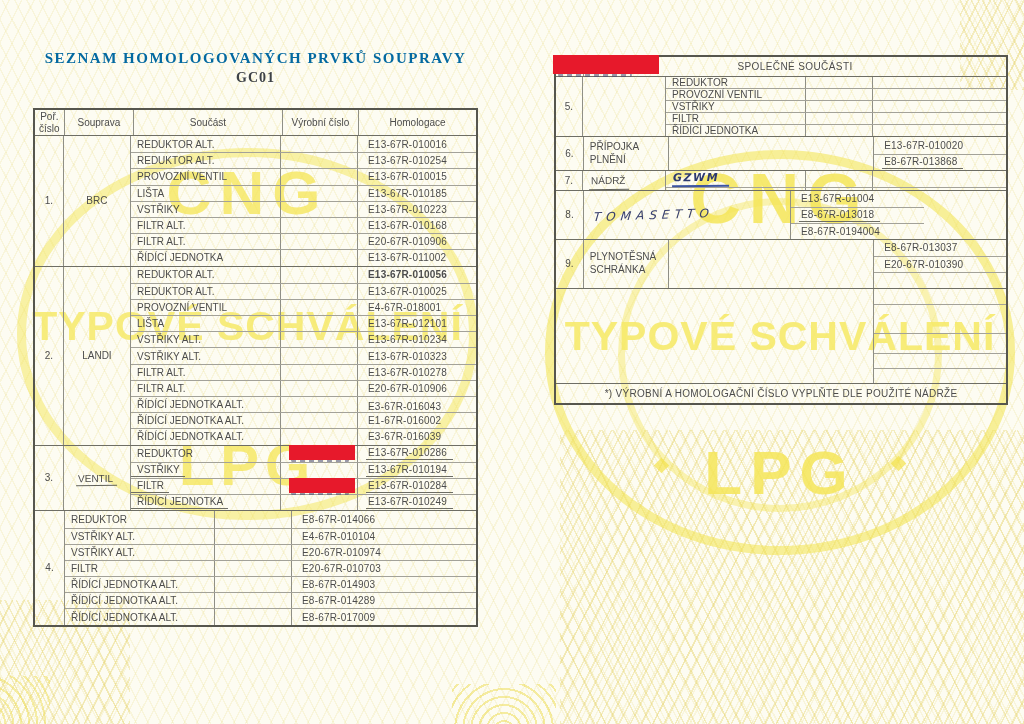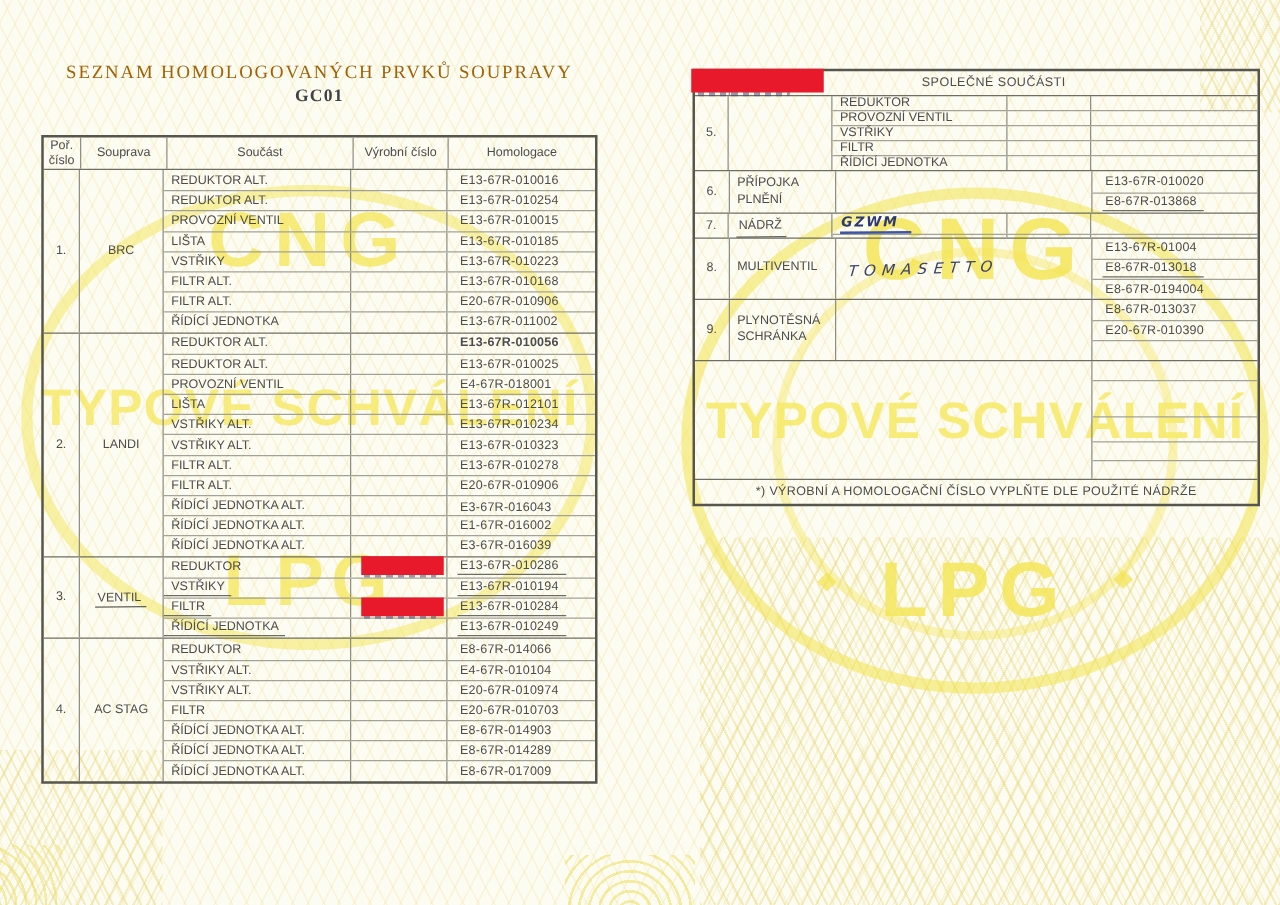--- a/index.html
+++ b/index.html
@@ -53,22 +53,22 @@
   #stamp-right .wm-top { top:24px;  font-size:70px; letter-spacing:8px; color:rgba(245,229,88,0.85); }
   #stamp-right .wm-mid { top:176px; font-size:41px; letter-spacing:1px; color:rgba(246,233,104,0.88); }
   #stamp-right .wm-bot { top:302px; font-size:62px; letter-spacing:8px; color:rgba(245,229,88,0.85); }
   .stamp .dot { position:absolute; width:11px; height:11px; transform:rotate(45deg);
     background:rgba(243,227,76,0.7); }
   #stamp-right .dot-l { left:116px; top:320px; }
   #stamp-right .dot-r { right:116px; top:318px; }
 
   
   #title-block { position:absolute; left:33px; top:50px; width:445px; text-align:center; z-index:2; }
-  #title-line1 { font-family:"Liberation Serif", serif; font-size:15px; font-weight:400;
-    letter-spacing:1.5px; color:#a16207; }
+  #title-line1 { font-family:"Liberation Serif", serif; font-size:15px; font-weight:700;
+    letter-spacing:1.5px; color:#0369a1; }
   #title-line2 { font-family:"Liberation Serif", serif; font-size:14px; font-weight:700;
     letter-spacing:1px; color:#3e4247; margin-top:3px; }
 
   
   :root { --bord:#56564e; --col:#8f8f86; --row:#a3a299; --sec:#6e6e65; }
   .tbl { position:absolute; z-index:2; border:2px solid var(--bord); background:transparent;
     font-size:10px; color:#4c4c4c; }
   .cell { display:flex; align-items:center; }
   .br { border-right:1px solid var(--col); }
   .center { justify-content:center; text-align:center; }
@@ -391,23 +391,20 @@
             </div>
             <div class="cell br vyr-cell" style="width: 77px;"></div>
             <div class="cell hom-cell" style="width: 118px;">
               <span class="hand-ul-hom">E13-67R-010249</span>
             </div>
           </div>
         </div>
       </div>
       <div class="lt-sec">
         <div class="cell br center" style="width: 30px;">4.</div>
-        <div class="cell br center" style="width: 70px;">
-          <span>AC STAG</span>
-        </div>
         <div class="lt-rows">
           <div class="lt-row" style="height: 16.2px;">
             <div class="cell br comp-cell" style="width: 150px;">
               <span>REDUKTOR</span>
             </div>
             <div class="cell br vyr-cell" style="width: 77px;"></div>
             <div class="cell hom-cell" style="width: 118px;">
               <span>E8-67R-014066</span>
             </div>
           </div>
@@ -566,23 +563,20 @@
             </div>
             <div class="cell br vyr-cell" style="width: 67px;"></div>
             <div class="cell hom-col hrow" style="width: 133px;">
               <span></span>
             </div>
           </div>
         </div>
       </div>
       <div class="rt-sec">
         <div class="cell br center" style="width: 28px;">8.</div>
-        <div class="rt-label br" style="width: 86px;">
-          <span>MULTIVENTIL</span>
-        </div>
         <div class="cell br" style="width: 207px; padding-left: 10px;">
           <span class="handwriting hw-tomasetto">TOMASETTO</span>
         </div>
         <div class="hom-col" style="width: 133px;">
           <div class="hrow" style="height: 16px;">
             <span>E13-67R-01004</span>
           </div>
           <div class="hrow" style="height: 16px;">
             <span class="hand-ul-hom">E8-67R-013018</span>
           </div>

